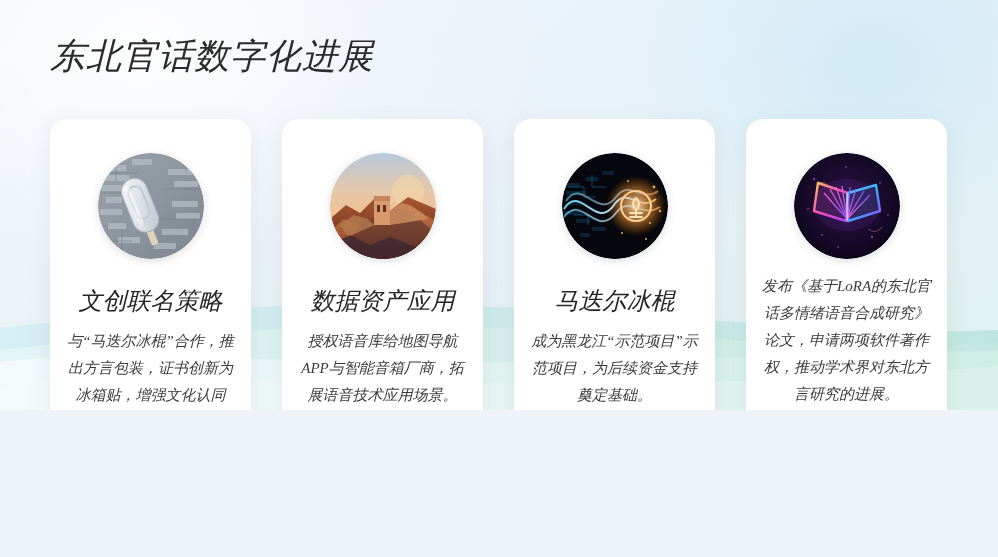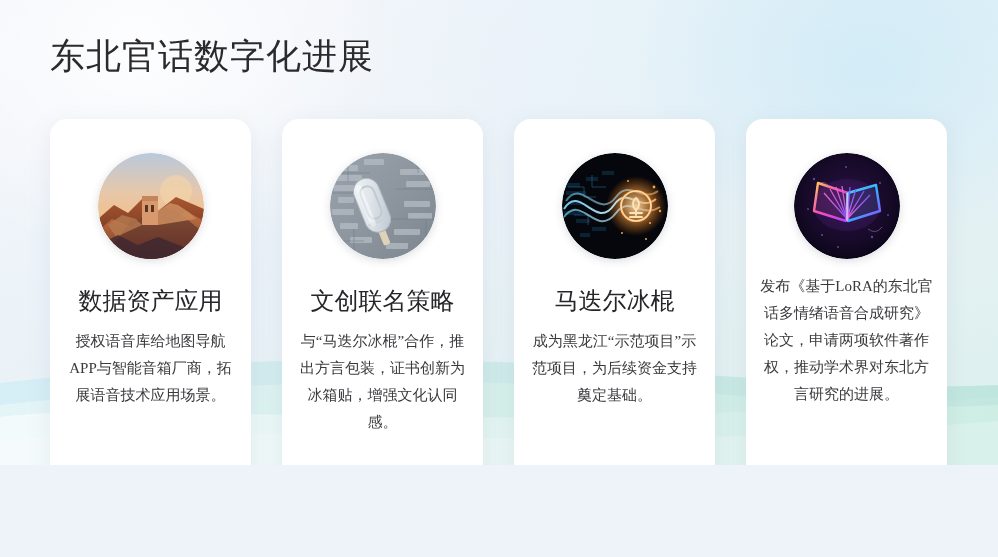--- a/index.html
+++ b/index.html
@@ -2,25 +2,26 @@
 <html><head>
 <meta charset="utf-8">
 <style>
   html,body{margin:0;padding:0;}
   body{
     width:998px;height:557px;overflow:hidden;
     font-family:"Liberation Serif", serif;
     background:#eef3f9;
   }
   .slide{
-    position:relative;width:998px;height:465px;overflow:hidden;
+    position:relative;width:998px;height:410px;overflow:hidden;
     background:
       radial-gradient(120% 90% at 100% 0%, #dff0f8 0%, rgba(223,240,248,0) 55%),
       radial-gradient(100% 80% at 0% 0%, #f3f5fa 0%, rgba(243,245,250,0) 60%),
       linear-gradient(160deg,#f4f6fb 0%,#eaf2f8 45%,#e4f1f3 70%,#dcf0ee 100%);
+    font-style: italic;
   }
   
   .wave{position:absolute;left:0;right:0;bottom:0;pointer-events:none;}
   .wave svg{display:block;width:998px;height:200px;}
 
   .glow-tl{
     position:absolute;left:-120px;top:-160px;width:520px;height:420px;
     background:radial-gradient(closest-side, rgba(255,255,255,.85), rgba(255,255,255,0));
     pointer-events:none;
   }
@@ -113,20 +114,74 @@
   </div>
 
   <div class="title">东北官话数字化进展</div>
 
   <div class="cards">
 
     <div class="card">
       <div class="thumb">
         <svg viewBox="0 0 106 106">
           <defs>
+            <clipPath id="c2">
+                <circle cx="53" cy="53" r="53"></circle>
+              </clipPath>
+            <linearGradient id="pcb" x1="0" y1="0" x2="1" y2="1">
+              <stop offset="0%" stop-color="#9aa3ac"></stop>
+              <stop offset="50%" stop-color="#8d969f"></stop>
+              <stop offset="100%" stop-color="#7d868f"></stop>
+            </linearGradient>
+            <linearGradient id="pop" x1="0" y1="0" x2="1" y2="1">
+              <stop offset="0%" stop-color="#f2f5f7"></stop>
+              <stop offset="45%" stop-color="#dfe5ea"></stop>
+              <stop offset="100%" stop-color="#bcc5cd"></stop>
+            </linearGradient>
+          </defs>
+          <g clip-path="url(#c2)">
+            <rect width="106" height="106" fill="url(#pcb)"></rect>
+            <g fill="#b3bbc3" opacity=".75">
+              <rect x="6" y="12" width="22" height="6" rx="1"></rect>
+              <rect x="6" y="22" width="26" height="6" rx="1"></rect>
+              <rect x="4" y="32" width="20" height="6" rx="1"></rect>
+              <rect x="8" y="44" width="16" height="6" rx="1"></rect>
+              <rect x="2" y="56" width="22" height="6" rx="1"></rect>
+              <rect x="10" y="70" width="18" height="6" rx="1"></rect>
+              <rect x="20" y="84" width="22" height="6" rx="1"></rect>
+              <rect x="70" y="16" width="24" height="6" rx="1"></rect>
+              <rect x="76" y="28" width="24" height="6" rx="1"></rect>
+              <rect x="74" y="48" width="26" height="6" rx="1"></rect>
+              <rect x="78" y="60" width="24" height="6" rx="1"></rect>
+              <rect x="64" y="76" width="26" height="6" rx="1"></rect>
+              <rect x="56" y="90" width="22" height="6" rx="1"></rect>
+              <rect x="34" y="6" width="20" height="6" rx="1"></rect>
+            </g>
+            <g stroke="#6f7880" stroke-width="1" opacity=".5" fill="none">
+              <path d="M0,20 H40 M0,40 H30 M66,36 H106 M60,66 H106 M0,88 H34"></path>
+              <path d="M18,0 V28 M88,0 V20 M96,66 V106 M24,76 V106"></path>
+            </g>
+            <g transform="rotate(-22 53 50)">
+              <rect x="38" y="72" width="7" height="18" rx="1.5" fill="#e0d2b8"></rect>
+              <rect x="29" y="20" width="26" height="56" rx="13" fill="url(#pop)" stroke="#aab3bb" stroke-width="1"></rect>
+              <rect x="35" y="28" width="14" height="34" rx="7" fill="none" stroke="#c2cad1" stroke-width="2"></rect>
+              <rect x="31" y="64" width="22" height="3" rx="1.5" fill="#c9d1d8" opacity=".8"></rect>
+              <rect x="33" y="24" width="6" height="44" rx="3" fill="#ffffff" opacity=".45"></rect>
+            </g>
+          </g>
+        </svg>
+      </div>
+      <div class="card-title">文创联名策略</div>
+      <div class="card-body">与“马迭尔冰棍”合作，推出方言包装，证书创新为冰箱贴，增强文化认同感。</div>
+    </div>
+
+    <div class="card">
+      <div class="thumb">
+        <svg viewBox="0 0 106 106">
+          <defs>
             <clipPath id="c1">
                 <circle cx="53" cy="53" r="53"></circle>
               </clipPath>
             <linearGradient id="sky1" x1="0" y1="0" x2="0" y2="1">
               <stop offset="0%" stop-color="#b9c9dd"></stop>
               <stop offset="38%" stop-color="#e7c7a8"></stop>
               <stop offset="62%" stop-color="#f2c08c"></stop>
               <stop offset="100%" stop-color="#e49a63"></stop>
             </linearGradient>
             <linearGradient id="hill1" x1="0" y1="0" x2="0" y2="1">
@@ -155,74 +210,20 @@
         </svg>
       </div>
       <div class="card-title">数据资产应用</div>
       <div class="card-body">授权语音库给地图导航APP与智能音箱厂商，拓展语音技术应用场景。</div>
     </div>
 
     <div class="card">
       <div class="thumb">
         <svg viewBox="0 0 106 106">
           <defs>
-            <clipPath id="c2">
-                <circle cx="53" cy="53" r="53"></circle>
-              </clipPath>
-            <linearGradient id="pcb" x1="0" y1="0" x2="1" y2="1">
-              <stop offset="0%" stop-color="#9aa3ac"></stop>
-              <stop offset="50%" stop-color="#8d969f"></stop>
-              <stop offset="100%" stop-color="#7d868f"></stop>
-            </linearGradient>
-            <linearGradient id="pop" x1="0" y1="0" x2="1" y2="1">
-              <stop offset="0%" stop-color="#f2f5f7"></stop>
-              <stop offset="45%" stop-color="#dfe5ea"></stop>
-              <stop offset="100%" stop-color="#bcc5cd"></stop>
-            </linearGradient>
-          </defs>
-          <g clip-path="url(#c2)">
-            <rect width="106" height="106" fill="url(#pcb)"></rect>
-            <g fill="#b3bbc3" opacity=".75">
-              <rect x="6" y="12" width="22" height="6" rx="1"></rect>
-              <rect x="6" y="22" width="26" height="6" rx="1"></rect>
-              <rect x="4" y="32" width="20" height="6" rx="1"></rect>
-              <rect x="8" y="44" width="16" height="6" rx="1"></rect>
-              <rect x="2" y="56" width="22" height="6" rx="1"></rect>
-              <rect x="10" y="70" width="18" height="6" rx="1"></rect>
-              <rect x="20" y="84" width="22" height="6" rx="1"></rect>
-              <rect x="70" y="16" width="24" height="6" rx="1"></rect>
-              <rect x="76" y="28" width="24" height="6" rx="1"></rect>
-              <rect x="74" y="48" width="26" height="6" rx="1"></rect>
-              <rect x="78" y="60" width="24" height="6" rx="1"></rect>
-              <rect x="64" y="76" width="26" height="6" rx="1"></rect>
-              <rect x="56" y="90" width="22" height="6" rx="1"></rect>
-              <rect x="34" y="6" width="20" height="6" rx="1"></rect>
-            </g>
-            <g stroke="#6f7880" stroke-width="1" opacity=".5" fill="none">
-              <path d="M0,20 H40 M0,40 H30 M66,36 H106 M60,66 H106 M0,88 H34"></path>
-              <path d="M18,0 V28 M88,0 V20 M96,66 V106 M24,76 V106"></path>
-            </g>
-            <g transform="rotate(-22 53 50)">
-              <rect x="38" y="72" width="7" height="18" rx="1.5" fill="#e0d2b8"></rect>
-              <rect x="29" y="20" width="26" height="56" rx="13" fill="url(#pop)" stroke="#aab3bb" stroke-width="1"></rect>
-              <rect x="35" y="28" width="14" height="34" rx="7" fill="none" stroke="#c2cad1" stroke-width="2"></rect>
-              <rect x="31" y="64" width="22" height="3" rx="1.5" fill="#c9d1d8" opacity=".8"></rect>
-              <rect x="33" y="24" width="6" height="44" rx="3" fill="#ffffff" opacity=".45"></rect>
-            </g>
-          </g>
-        </svg>
-      </div>
-      <div class="card-title">文创联名策略</div>
-      <div class="card-body">与“马迭尔冰棍”合作，推出方言包装，证书创新为冰箱贴，增强文化认同感。</div>
-    </div>
-
-    <div class="card">
-      <div class="thumb">
-        <svg viewBox="0 0 106 106">
-          <defs>
             <clipPath id="c3">
                 <circle cx="53" cy="53" r="53"></circle>
               </clipPath>
             <radialGradient id="glowO" cx="50%" cy="50%" r="50%">
               <stop offset="0%" stop-color="#ffd9a0" stop-opacity=".95"></stop>
               <stop offset="60%" stop-color="#ff9d3c" stop-opacity=".45"></stop>
               <stop offset="100%" stop-color="#ff7a00" stop-opacity="0"></stop>
             </radialGradient>
             <linearGradient id="wv" x1="0" y1="0" x2="1" y2="0">
               <stop offset="0%" stop-color="#6fd2f0"></stop>

